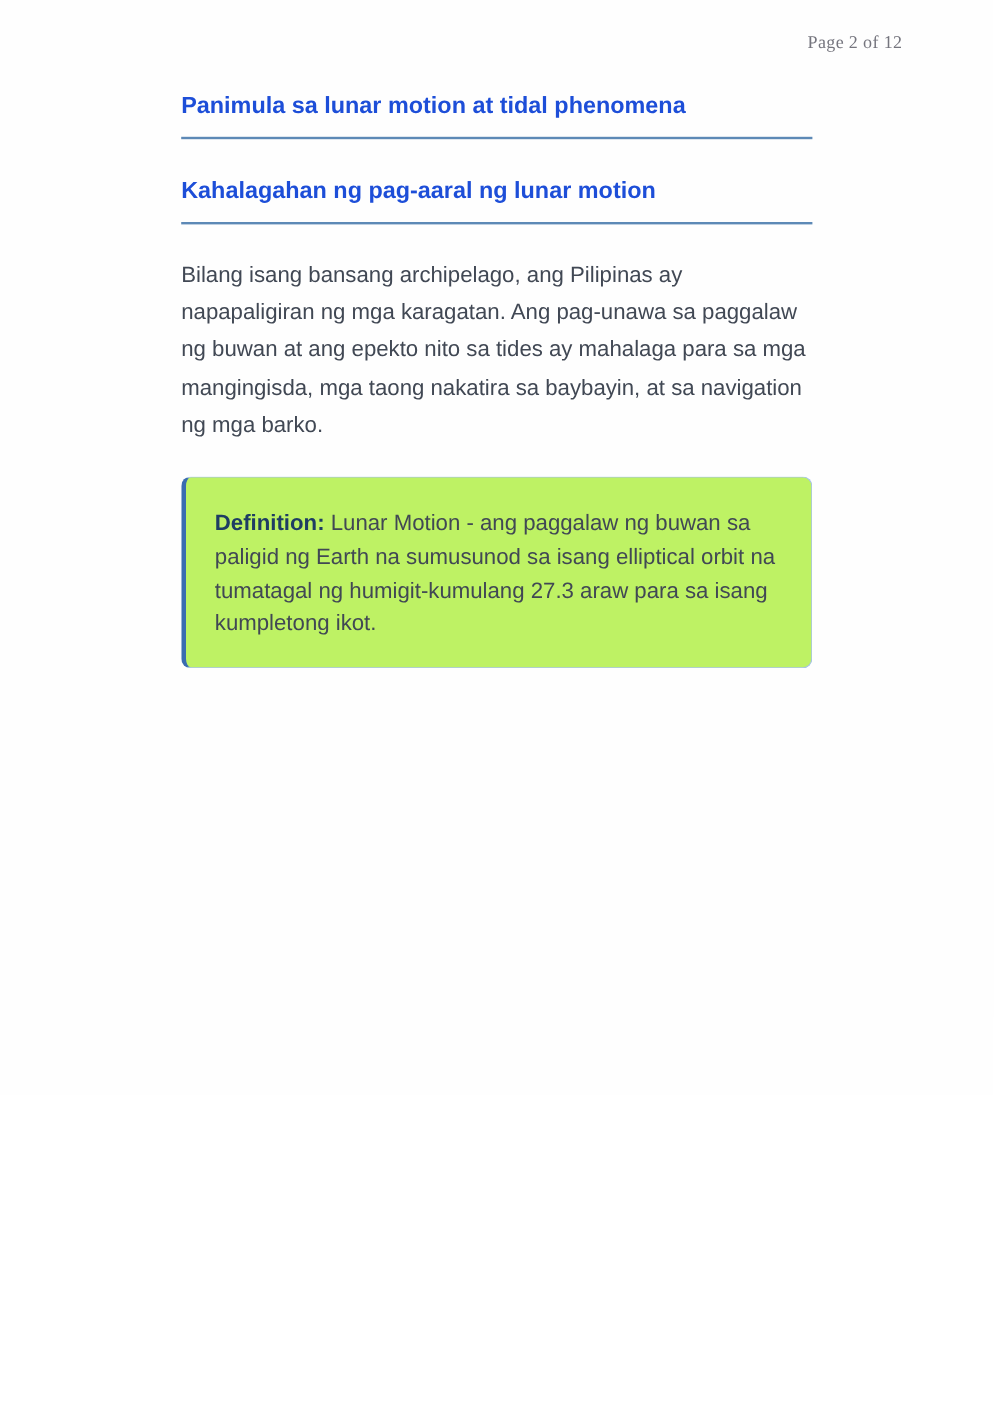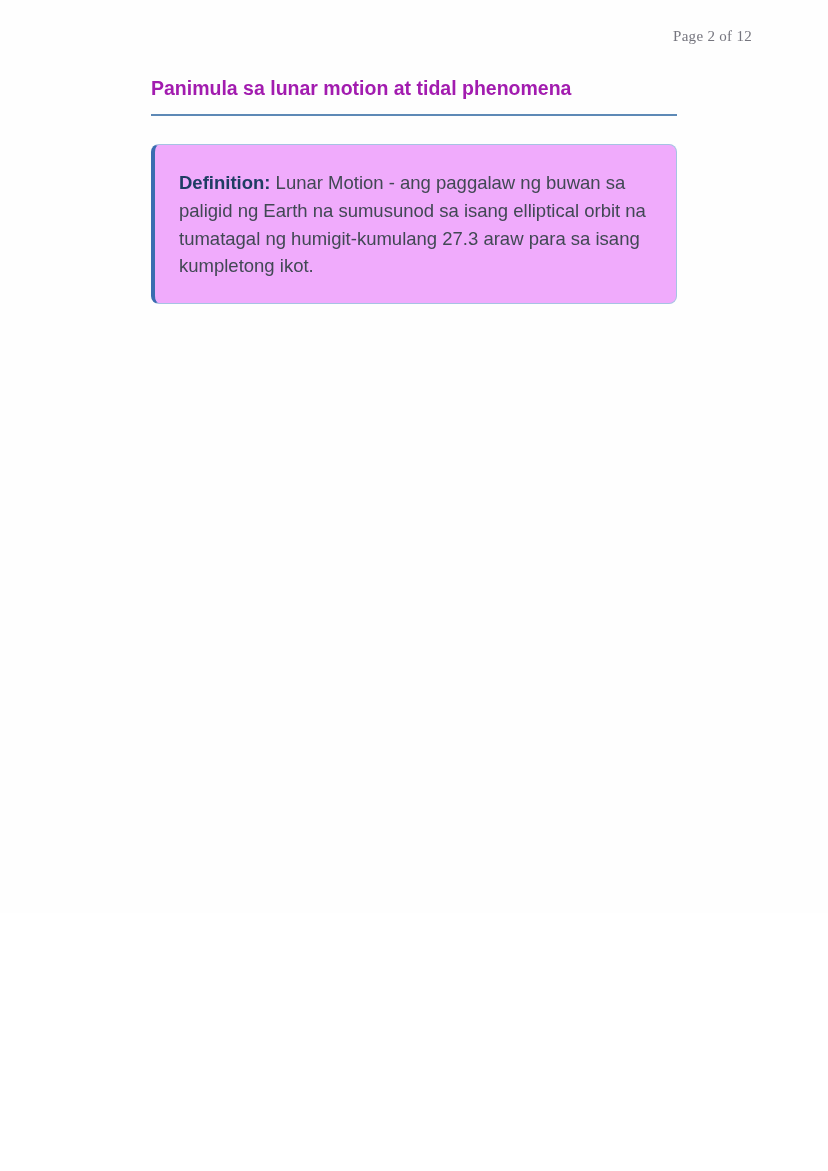--- a/index.html
+++ b/index.html
@@ -27,37 +27,37 @@
     letter-spacing: 0.3px;
   }
   .content {
     width: 526px;
     margin-left: 151px;
   }
   .section-heading {
     margin-top: 31px;
     font-size: 19.5px;
     font-weight: bold;
-    color: #a21caf;
+    color: #1d4ed8;
     line-height: 24px;
     padding-bottom: 14px;
     border-bottom: 2px solid #5d89b6;
   }
   .section-body {
     margin-top: 26px;
     font-size: 18.5px;
     color: #414854;
     line-height: 31.2px;
   }
   .def-box {
     margin-top: 28px;
     border: 1.5px solid #a6c3e3;
     border-left: 4px solid #3a6cb0;
     border-radius: 8px;
-    background: #f0abfc;
+    background: #bef264;
     padding: 24px 26px 23px 24px;
     font-size: 18.5px;
     line-height: 27.8px;
     color: #414854;
   }
   .def-box + .def-box {
     margin-top: 26px;
   }
   .def-label {
     font-weight: bold;
@@ -85,20 +85,22 @@
     <span class="page-number">Page 2 of 12</span>
   </div>
 
   <div class="content">
 
     <div class="section">
       <div class="section-heading">Panimula sa lunar motion at tidal phenomena</div>
     </div>
 
     <div class="section">
+      <div class="section-heading">Kahalagahan ng pag-aaral ng lunar motion</div>
+      <div class="section-body">Bilang isang bansang archipelago, ang Pilipinas ay napapaligiran ng mga karagatan. Ang pag-unawa sa paggalaw ng buwan at ang epekto nito sa tides ay mahalaga para sa mga mangingisda, mga taong nakatira sa baybayin, at sa navigation ng mga barko.</div>
     </div>
 
     <div class="def-box">
       <span class="def-label">Definition:</span><span> Lunar Motion - ang paggalaw ng buwan sa paligid ng Earth na sumusunod sa isang elliptical orbit na tumatagal ng humigit-kumulang 27.3 araw para sa isang kumpletong ikot.</span>
     </div>
 
 
   </div>
 
 

